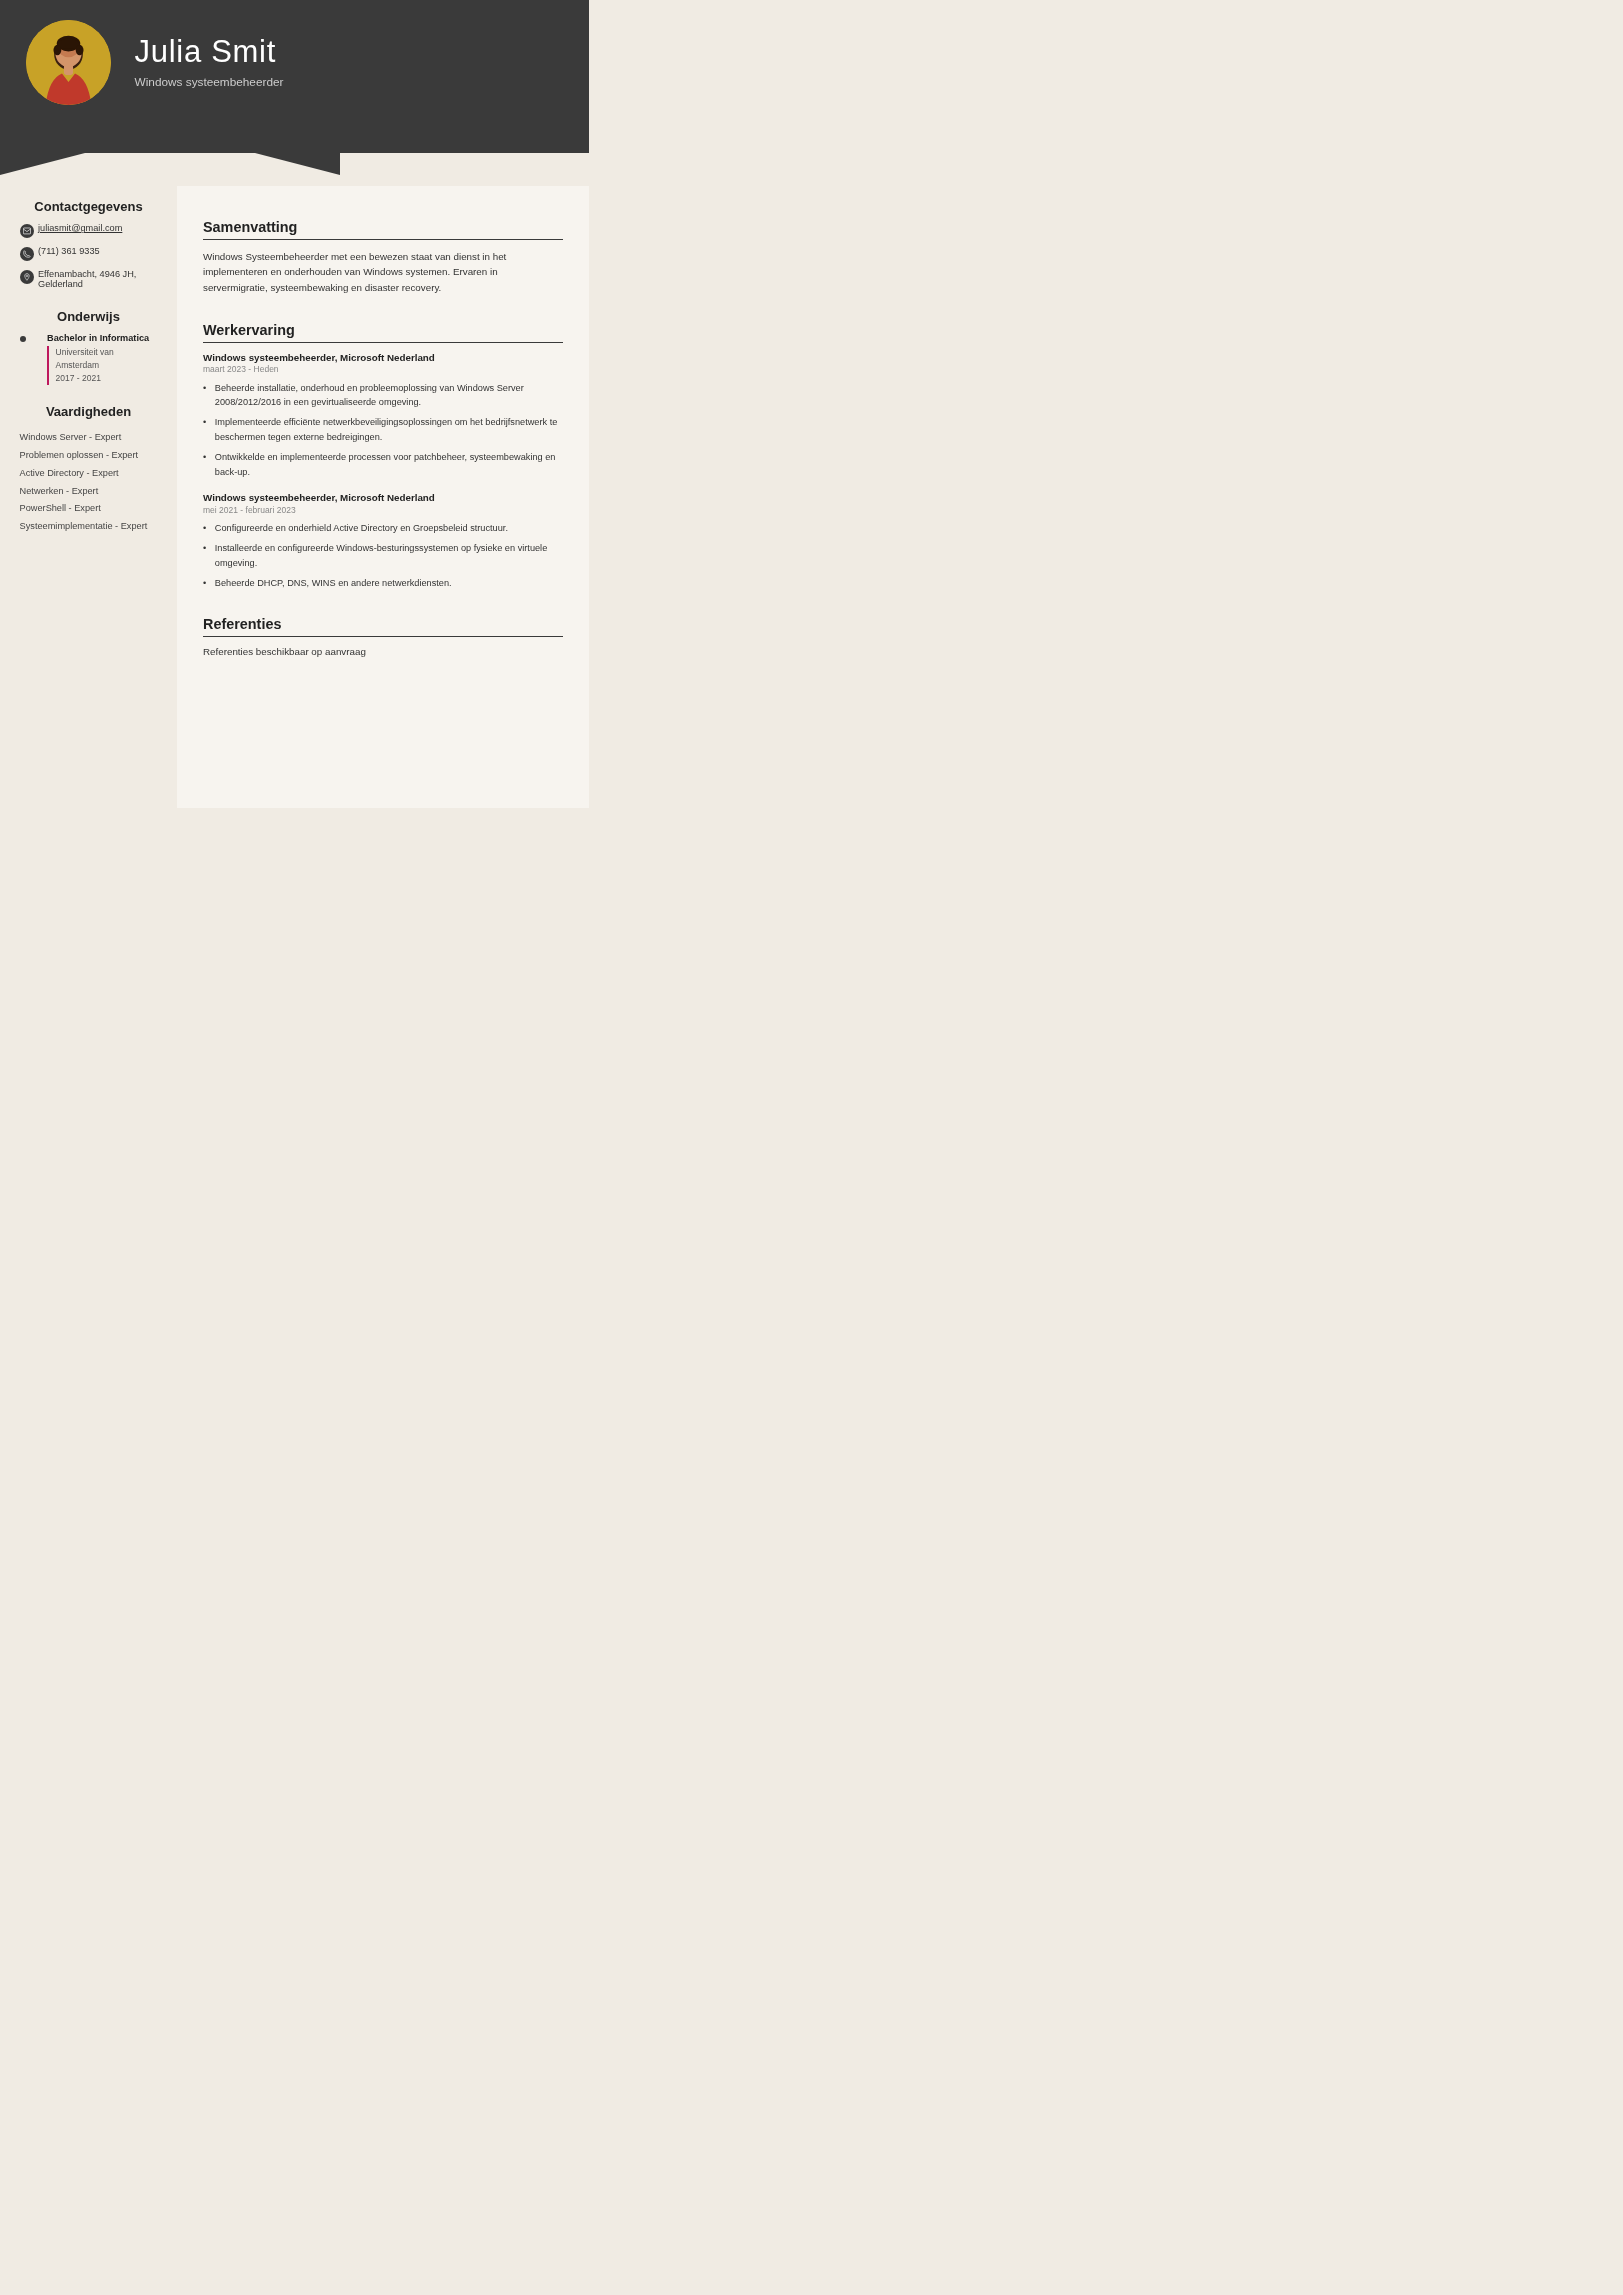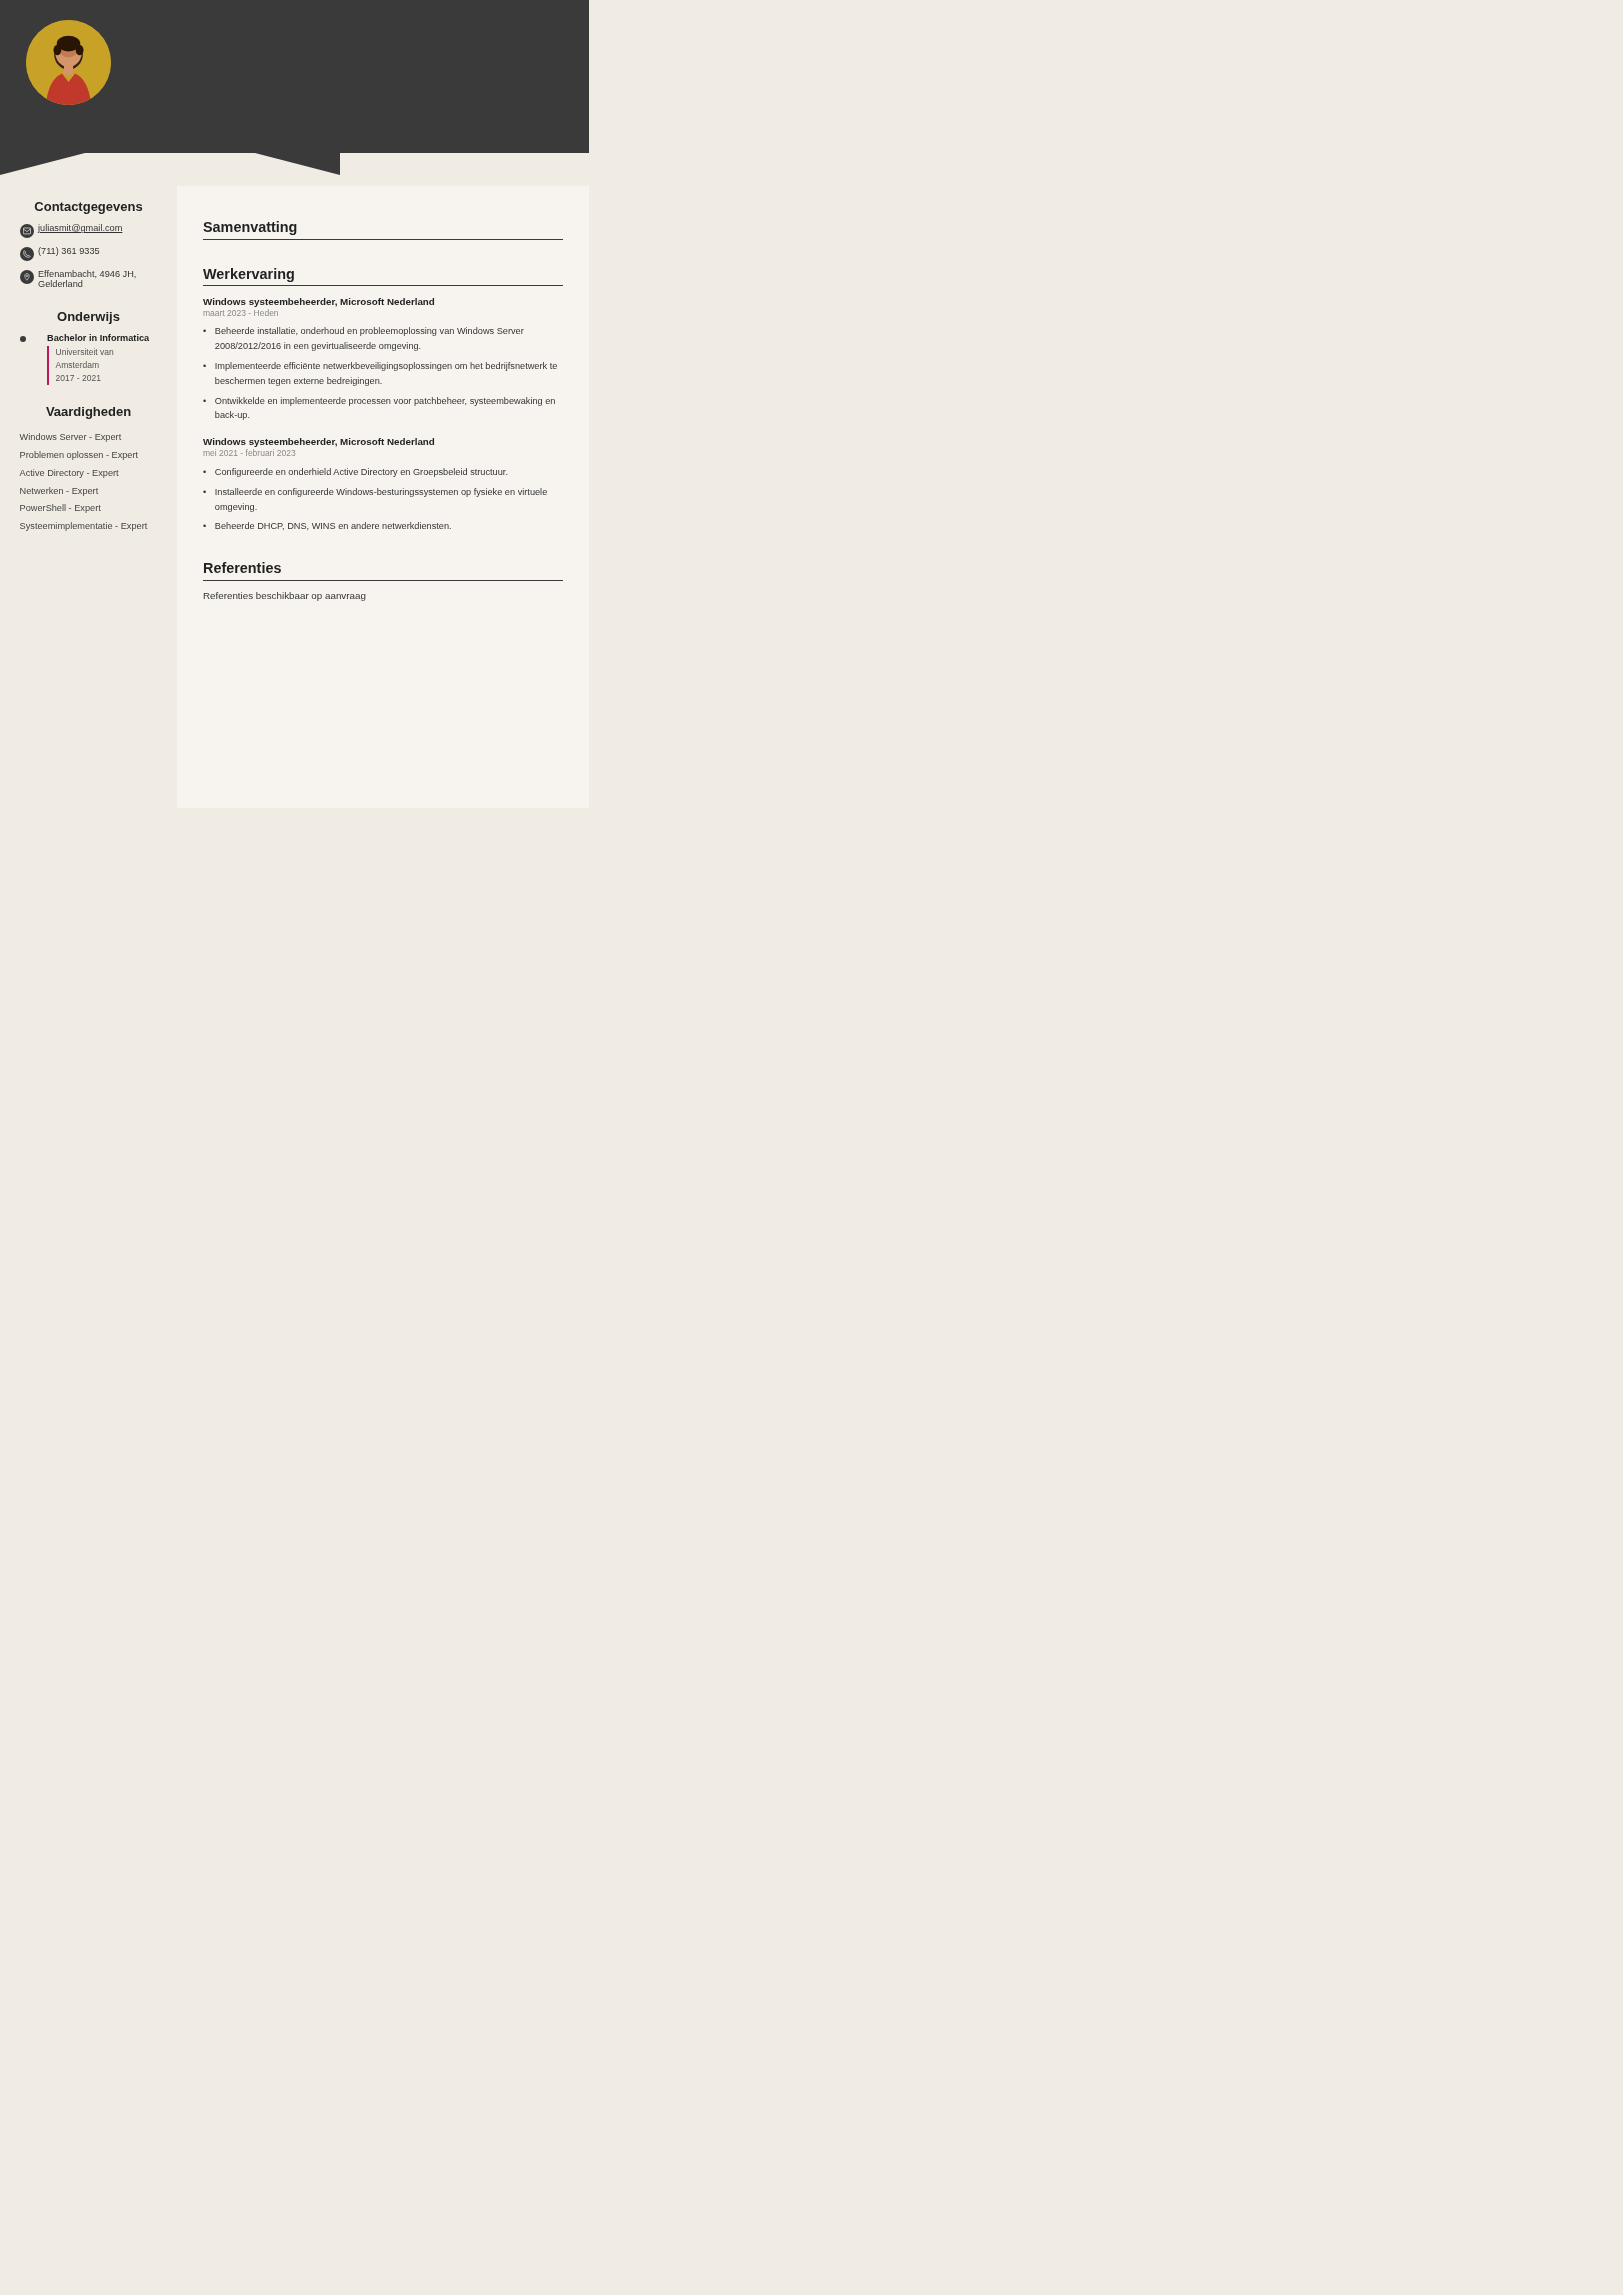--- a/index.html
+++ b/index.html
@@ -226,20 +226,24 @@
 
         <ellipse cx="48" cy="46" rx="6" ry="8" fill="#2a1505"></ellipse>
         <ellipse cx="82" cy="46" rx="6" ry="8" fill="#2a1505"></ellipse>
 
         <path d="M30,130 Q35,90 55,82 Q65,95 65,95 Q65,95 75,82 Q95,90 100,130 Z" fill="#c0392b"></path>
 
         <rect x="58" y="68" width="14" height="16" rx="4" fill="#d4956a"></rect>
       </svg>
     </div>
   </div>
+  <div class="header-text">
+    <div class="header-name">Julia Smit</div>
+    <div class="header-title">Windows systeembeheerder</div>
+  </div>
 </div>
 
 <div class="chevron-divider"></div>
 
 <div class="main-layout">
 
   <div class="sidebar">
 
     <div class="contact-section">
       <div class="section-title">Contactgegevens</div>
@@ -302,20 +306,21 @@
           <div class="skill-item">Systeemimplementatie - Expert</div>
         </div>
     </div>
 
   </div>
 
   <div class="content">
 
     <div class="content-section">
       <div class="content-section-title">Samenvatting</div>
+      <p class="summary-text">Windows Systeembeheerder met een bewezen staat van dienst in het implementeren en onderhouden van Windows systemen. Ervaren in servermigratie, systeembewaking en disaster recovery.</p>
     </div>
 
     <div class="content-section">
       <div class="content-section-title">Werkervaring</div>
       <div id="jobs-list">
           <div>
             <div class="job-title">Windows systeembeheerder, Microsoft Nederland</div>
             <div class="job-period">maart 2023 - Heden</div>
             <ul class="job-bullets">
               <li>Beheerde installatie, onderhoud en probleemoplossing van Windows Server 2008/2012/2016 in een gevirtualiseerde omgeving.</li>

